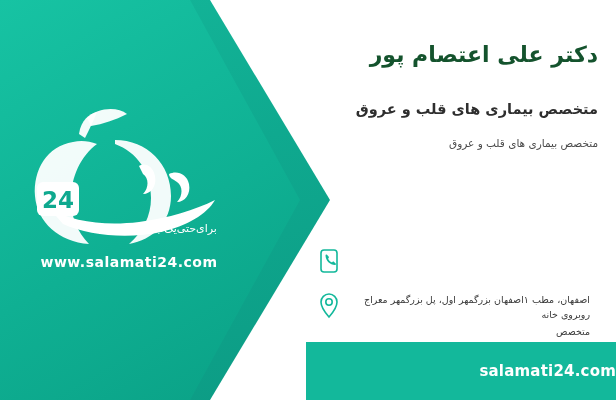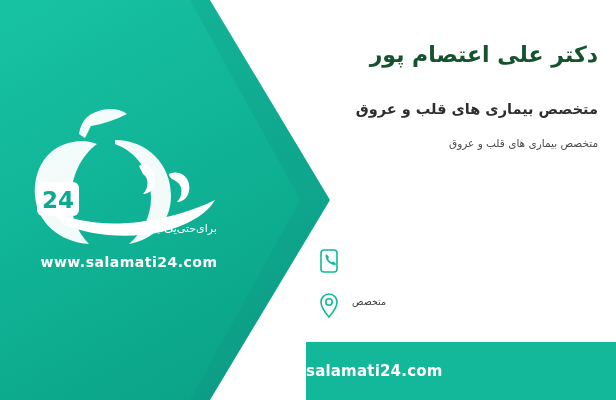--- a/index.html
+++ b/index.html
@@ -39,21 +39,21 @@
   
   .bottom-bar {
     position: absolute;
     right: 0;
     bottom: 0;
     width: 310px;
     height: 58px;
     background: #13b89b;
     display: flex;
     align-items: center;
-    justify-content: flex-end;
+    justify-content: flex-start;
   }
   .bottom-bar-text {
     color: #ffffff;
     font-size: 15px;
     font-weight: bold;
     letter-spacing: .2px;
     direction: ltr;
   }
 
   
@@ -187,20 +187,21 @@
       <div class="info-icon">
         <svg width="22" height="26" viewBox="0 0 22 26">
           <rect x="3" y="2" width="16" height="22" rx="3" fill="none" stroke="#13b89b" stroke-width="1.6"></rect>
           <path d="M7.5 7.5 C7.5 6.6 8.4 6.2 9 6.8 L10.6 8.4 C11.1 8.9 11 9.6 10.5 10 C10.1 10.4 10.1 10.9 10.5 11.5 C11.1 12.5 12 13.4 13 14 C13.6 14.4 14.1 14.4 14.5 14 C14.9 13.5 15.6 13.4 16.1 13.9 L17.7 15.5 C18.3 16.1 17.9 17 17 17 C12 17 7.5 12.5 7.5 7.5 Z" fill="#13b89b"></path>
         </svg>
       </div>
     </div>
 
     <div class="info-row">
       <div class="info-text">
+        <span>اصفهان، مطب ۱اصفهان بزرگمهر اول، پل بزرگمهر معراج روبروی خانه</span>
         <span class="line2">متخصص</span>
       </div>
       <div class="info-icon">
         <svg width="22" height="28" viewBox="0 0 22 28">
           <path d="M11 2 C6.6 2 3 5.6 3 10 C3 16 11 25 11 25 C11 25 19 16 19 10 C19 5.6 15.4 2 11 2 Z" fill="none" stroke="#13b89b" stroke-width="1.6"></path>
           <circle cx="11" cy="10" r="3.2" fill="none" stroke="#13b89b" stroke-width="1.6"></circle>
         </svg>
       </div>
     </div>
 

